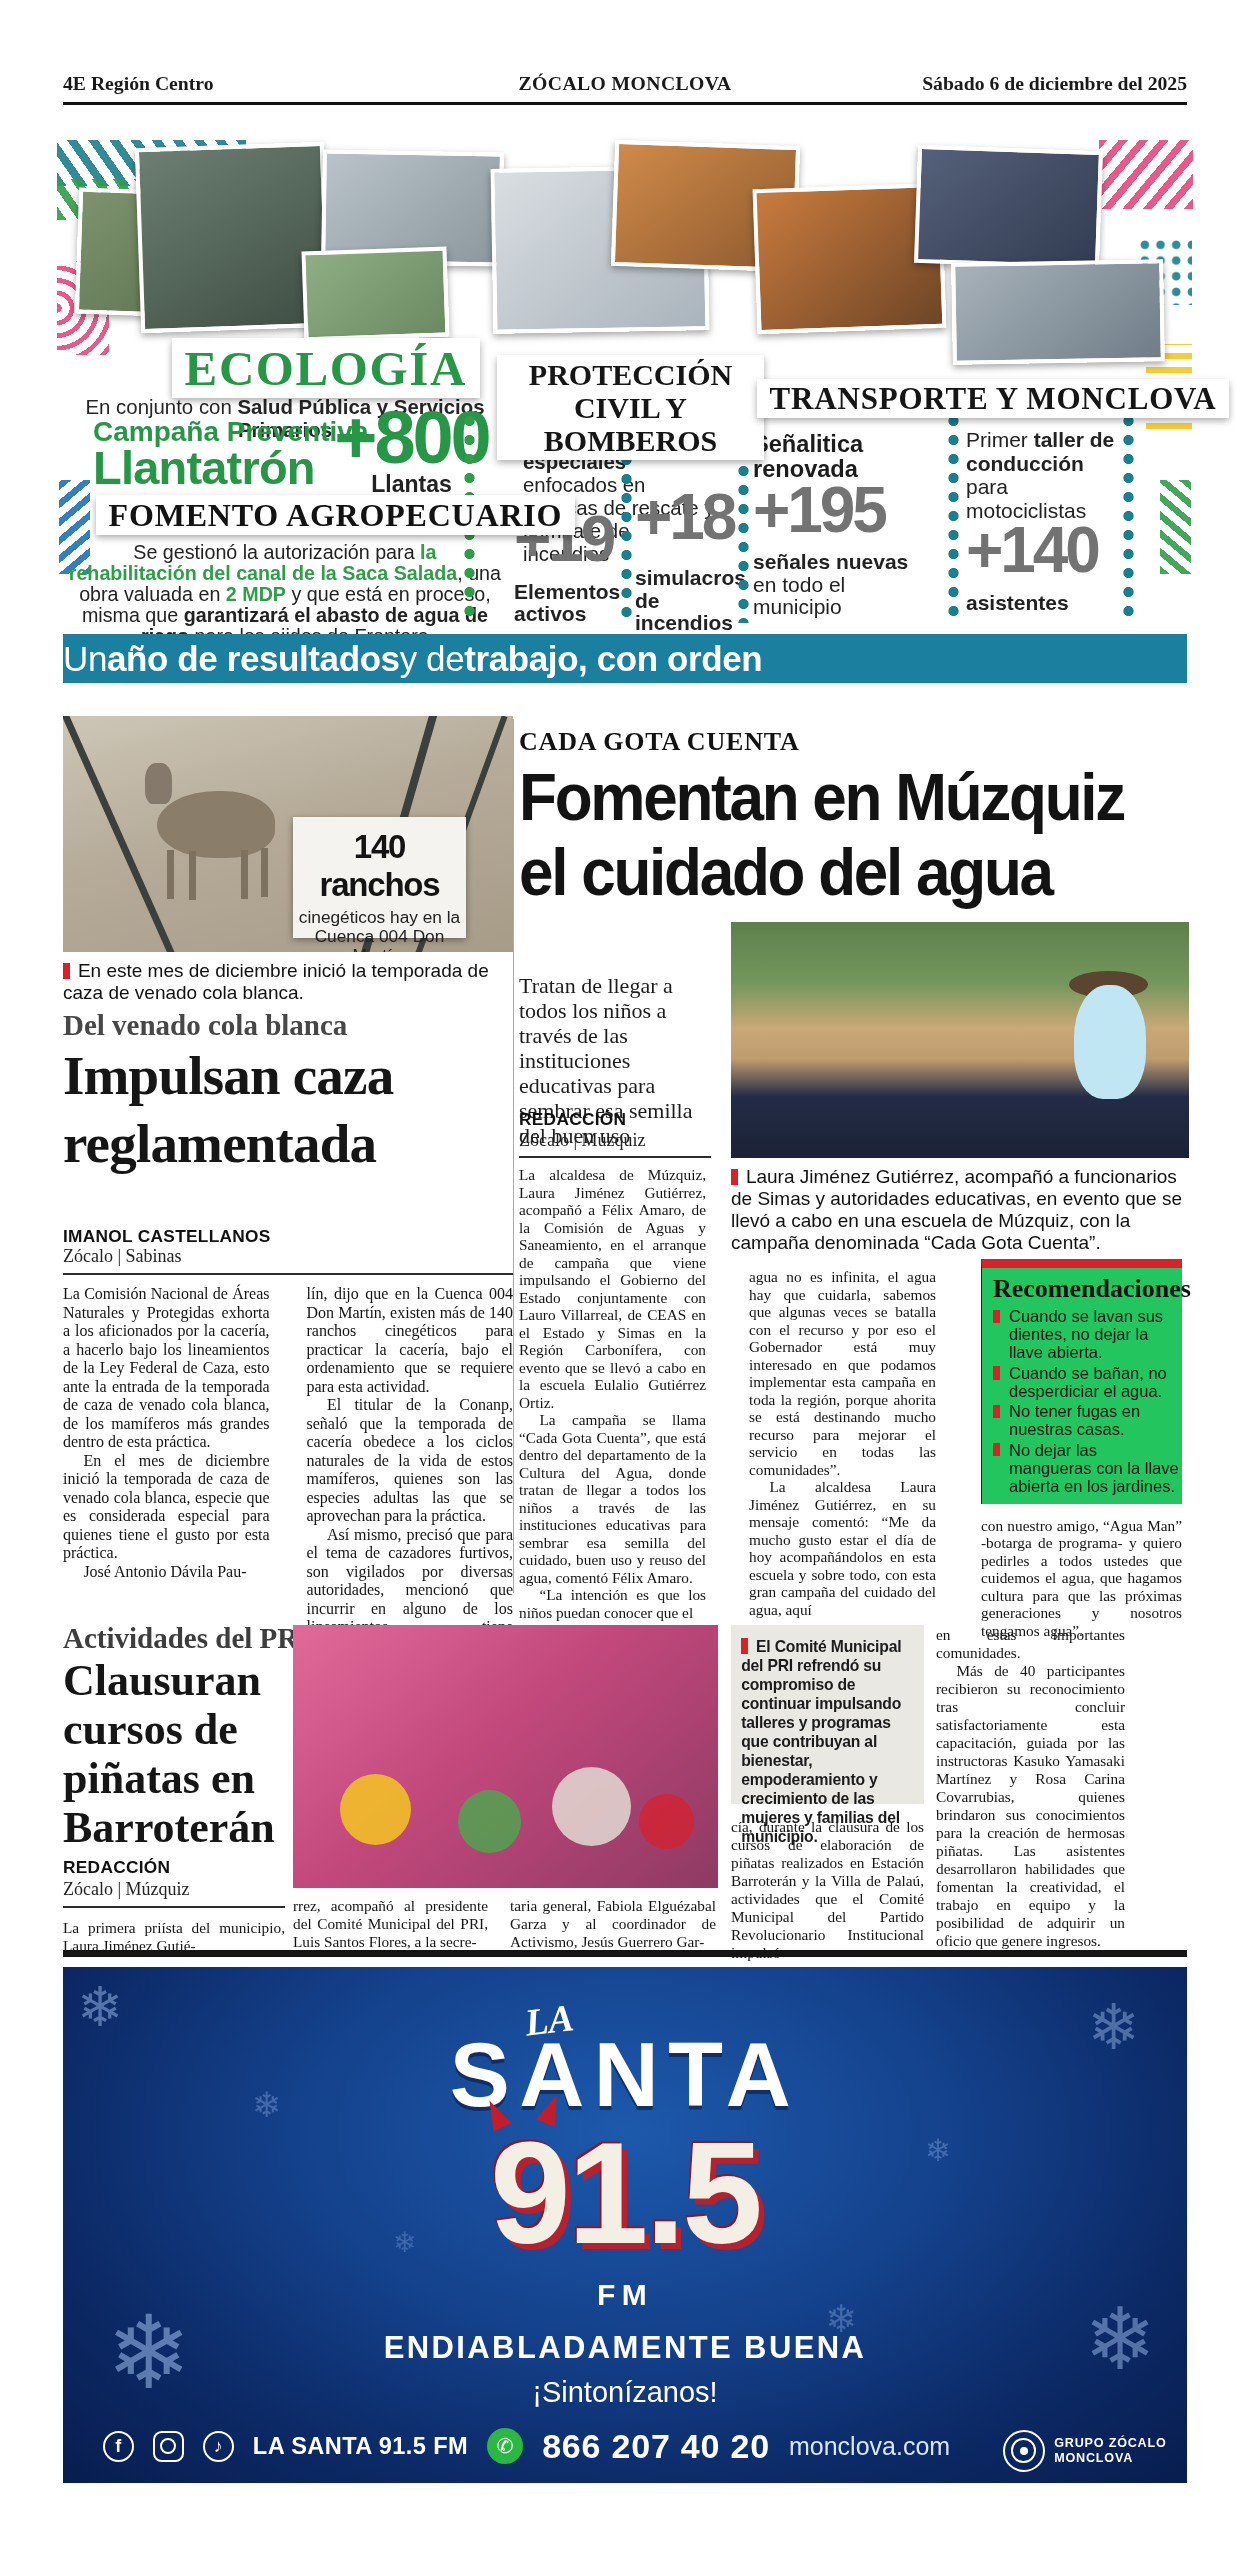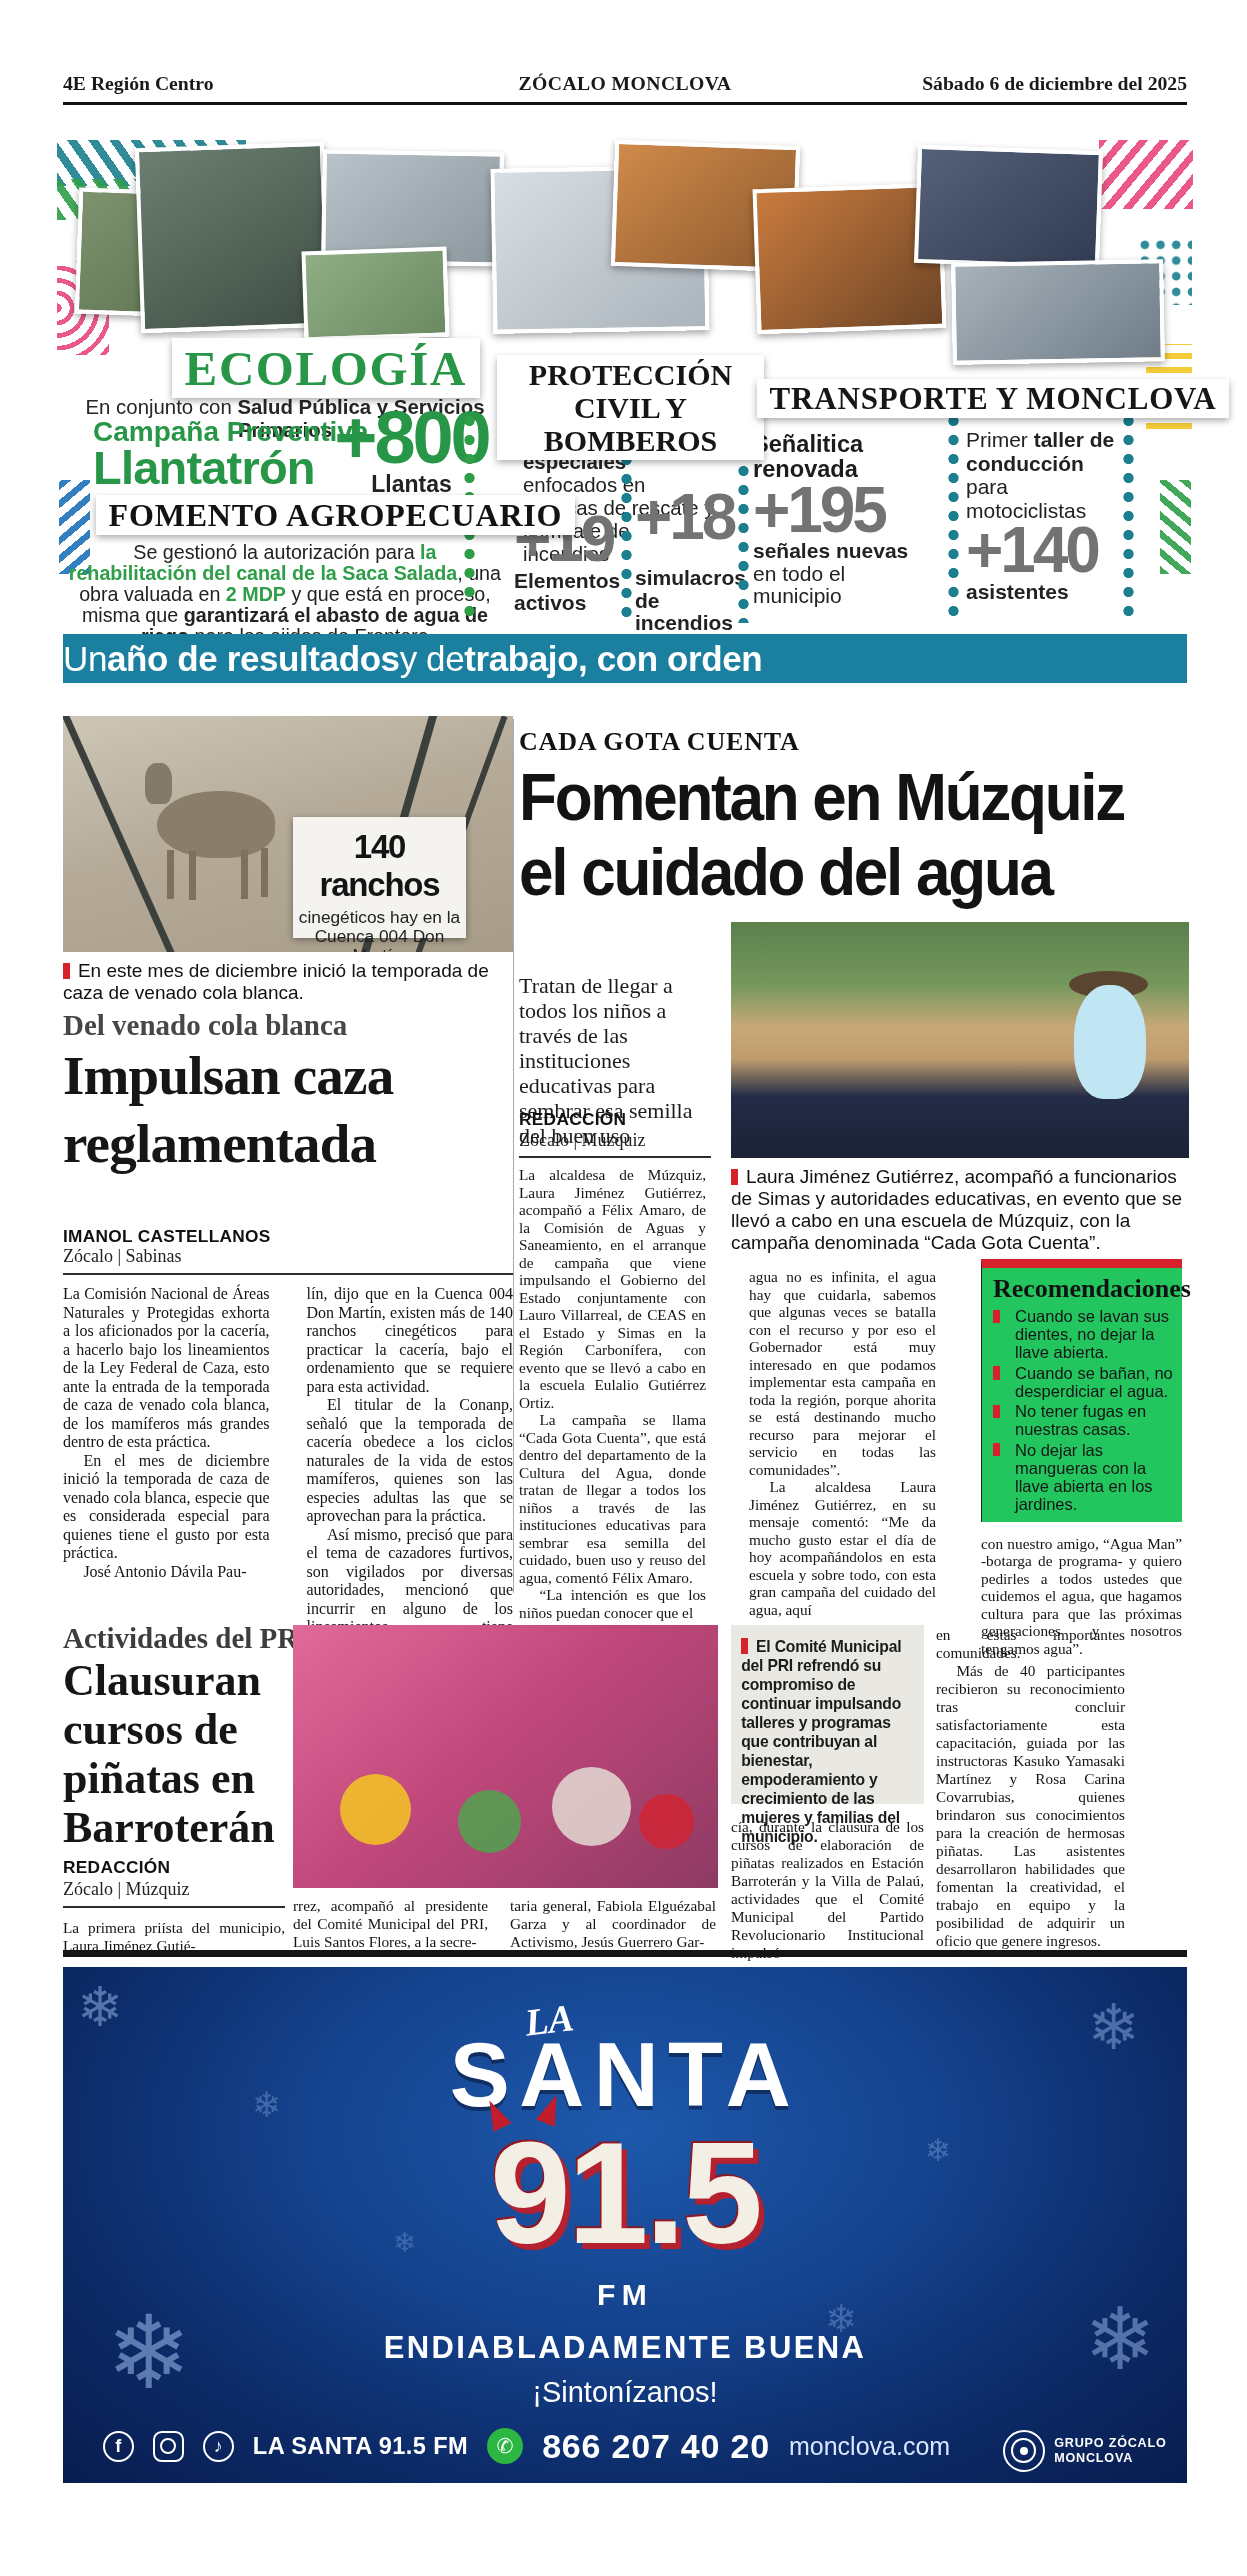--- a/index.html
+++ b/index.html
@@ -37,21 +37,21 @@
                 font-size:20.4px;line-height:23px;color:#222}
   .stat-col{position:absolute;text-align:left;font-family:"Liberation Sans",sans-serif;color:#222}
   .blue .stat-num{color:#737373}
   .stat-19{left:451px;top:368px;width:126px}
   .stat-18{left:572px;top:346px;width:112px}
   .stat-195{left:690px;top:289px;width:156px}
   .stat-140{left:903px;top:285px;width:156px}
   .stat-head{font-weight:bold;font-size:23.6px;line-height:1.05;color:#1c1c1c}
   .stat-head2{font-size:21px;line-height:1.12;color:#222}
   .stat-col .stat-num{font-size:64px}
-  .stat-sub{font-size:21px;line-height:1.08;color:#222;margin-top:1px}
+  .stat-sub{font-size:21px;line-height:1.08;color:#222;margin-top:12px}
   .stat-sub.bold{font-weight:bold}
   .dots{position:absolute;top:271px;height:208px;width:11px;background-repeat:repeat-y;background-size:11px 19px}
   .dots.green{background-image:radial-gradient(circle at 5.5px 7px,#2f9e49 4.7px,transparent 5.5px)}
   .dots.teal{background-image:radial-gradient(circle at 5.5px 7px,#1a7f8e 4.7px,transparent 5.5px)}
 
   
   .banner{position:absolute;left:63px;top:634px;width:1124px;height:49px;background:#1b80a0;color:#fff;
           display:flex;align-items:center;justify-content:flex-start;font-family:"Liberation Sans",sans-serif;
           font-size:35px;letter-spacing:-0.4px}
   .banner .sg-b{font-weight:bold}
@@ -107,21 +107,21 @@
      background:linear-gradient(180deg,#5d7f4c 0%,#74975d 26%,#c9a878 45%,#bf9c6e 58%,#232c47 74%,#1b2236 100%)}
   .mascot{position:absolute;right:43px;top:63px;width:72px;height:114px;background:#bfe6f2;border-radius:46% 46% 40% 40%}
   .mascot-hat{position:absolute;right:41px;top:49px;width:79px;height:27px;background:#5a4530;border-radius:50%}
   .water-caption{position:absolute;left:212px;top:450px;width:458px}
   .water-col1{position:absolute;left:0;top:450px;width:187px}
   .water-col2{position:absolute;left:230px;top:552px;width:187px}
   .water-col3{position:absolute;left:462px;top:543px;width:201px}
   .art-water .bodytext{font-size:15.3px;line-height:17.5px}
   .reco-box{border-top:9.4px solid #d7222c;border-left:1.6px solid #222;background:#22c55e;padding:6.3px 1.6px 9.4px 11px}
   .reco-title{font-weight:bold;font-size:26px;color:#121212;margin-bottom:3.1px}
-  .reco-item{display:flex;gap:15px;font-family:"Liberation Sans",sans-serif;font-size:16.5px;line-height:18px;color:#161616;margin-top:2.4px}
+  .reco-item{display:flex;gap:9px;font-family:"Liberation Sans",sans-serif;font-size:16.5px;line-height:18px;color:#161616;margin-top:2.4px}
   .reco-sq{flex:0 0 7px;width:7px;height:13.4px;background:#d7222c;margin-top:2.4px}
   .water-col3-cont{margin-top:12.6px}
 
   
   .art-pri{position:absolute;left:63px;top:1620px;width:1124px;height:334px}
   .pri-kicker{position:absolute;left:0;top:1.6px;font-weight:bold;font-size:29px;color:#3d3d3d}
   .pri-headline{position:absolute;left:0;top:36px;width:236px;font-weight:bold;font-size:44px;line-height:49px;color:#161616}
   .pri-byline-name{position:absolute;left:0;top:237px}
   .pri-byline-org{position:absolute;left:0;top:259px}
   .pri-byline-rule{position:absolute;left:0;top:286px;width:222px}

